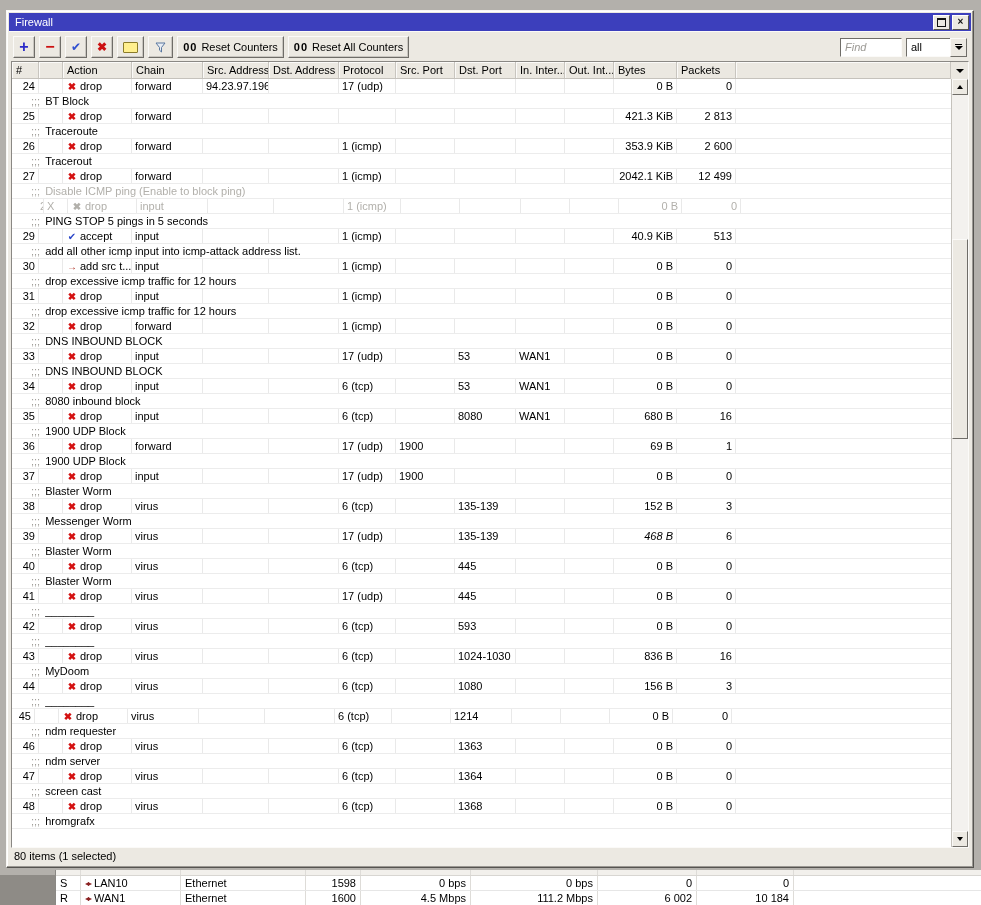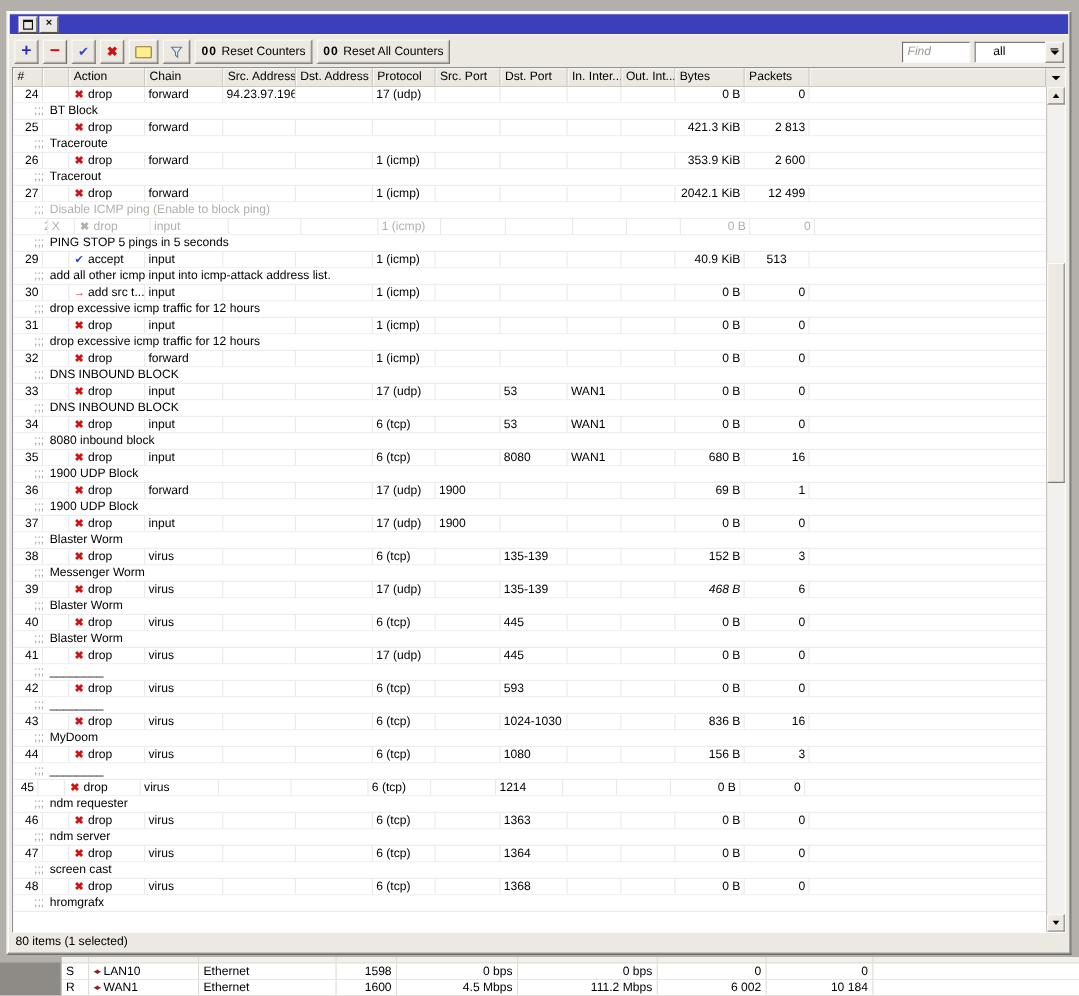--- a/index.html
+++ b/index.html
@@ -44,22 +44,22 @@
   .i-remove{color:#cc1111;font-weight:bold;font-size:16px;line-height:1;}
   .i-enable{color:#2f4fd0;font-size:12px;line-height:1;}
   .i-disable{color:#cc1111;font-weight:bold;font-size:12px;line-height:1;}
   .i-comment{width:13px;height:9px;background:#ffef8e;border:1px solid #8a7b2a;border-radius:1px;}
   .b00{font-weight:bold;letter-spacing:1px;}
   .spacer{flex:1;}
   .find{width:62px;height:19px;box-sizing:border-box;border:1px solid;border-color:#6f6d68 #fbfaf8 #fbfaf8 #6f6d68;
         padding:1px 4px;font-family:"Liberation Sans",sans-serif;font-size:11px;background:#fff;}
   .find::placeholder{color:#9b9994;font-style:italic;}
   .combo{display:flex;align-items:stretch;height:19px;}
-  .combo .val{width:64px;box-sizing:border-box;background:#fff;border:1px solid;border-color:#6f6d68 #fbfaf8 #fbfaf8 #6f6d68;
-        border-right:none;padding:2px 16px;line-height:13px;}
+  .combo .val{width:44px;box-sizing:border-box;background:#fff;border:1px solid;border-color:#6f6d68 #fbfaf8 #fbfaf8 #6f6d68;
+        border-right:none;padding:2px 4px;line-height:13px;}
   .combo .drop{width:17px;box-sizing:border-box;background:#ece9e2;border:1px solid;border-color:#fbfaf8 #6f6d68 #6f6d68 #fbfaf8;
         display:flex;align-items:center;justify-content:center;cursor:default;}
   .dbar{display:flex;flex-direction:column;align-items:center;gap:1px;}
   .dbar .bar{width:7px;height:1px;background:#000;}
   .tri-d{width:0;height:0;border-left:4px solid transparent;border-right:4px solid transparent;border-top:4px solid #000;}
   .tri-u{width:0;height:0;border-left:4px solid transparent;border-right:4px solid transparent;border-bottom:4px solid #000;}
 
   
   .listwrap{flex:1;margin:0 2px;position:relative;display:flex;flex-direction:column;background:#fff;
             border:1px solid;border-color:#8a8884 #fbfaf8 #fbfaf8 #8a8884;box-sizing:border-box;overflow:hidden;}
@@ -137,20 +137,21 @@
             <span class="bw-cell fill"></span>
           </div>
         </div>
     </div>
     <div class="darkblock"></div>
   </div>
 
   <div class="window">
 
     <div class="titlebar">
+      <span class="title">Firewall</span>
       <span class="tb-btn">
           <span class="maxbox"></span>
         </span>
       <span class="tb-btn">
           <span class="closex">×</span>
         </span>
     </div>
 
 
     <div class="toolbar">
@@ -322,21 +323,21 @@
             <span class="cell" style="width: 69px;"><span class="ic ic-accept">✔</span><span>accept</span></span>
             <span class="cell" style="width: 71px;">input</span>
             <span class="cell" style="width: 66px;"></span>
             <span class="cell" style="width: 70px;"></span>
             <span class="cell" style="width: 57px;">1 (icmp)</span>
             <span class="cell" style="width: 59px;"></span>
             <span class="cell" style="width: 61px;"></span>
             <span class="cell" style="width: 49px;"></span>
             <span class="cell" style="width: 49px;"></span>
             <span class="cell r" style="width: 63px;">40.9 KiB</span>
-            <span class="cell r" style="width: 59px; text-align: center;">513</span>
+            <span class="cell r" style="width: 59px;">513</span>
             <span class="cell fill"></span>
           </div>
           <div class="comment-row">
             <span class="prefix">;;;</span>
             <span>add all other icmp input into icmp-attack address list.</span>
           </div>
           <div class="row">
             <span class="cell r" style="width: 27px;">30</span>
             <span class="cell" style="width: 24px;"></span>
             <span class="cell" style="width: 69px;"><span class="ic ic-addlist">→</span><span>add src t...</span></span>

